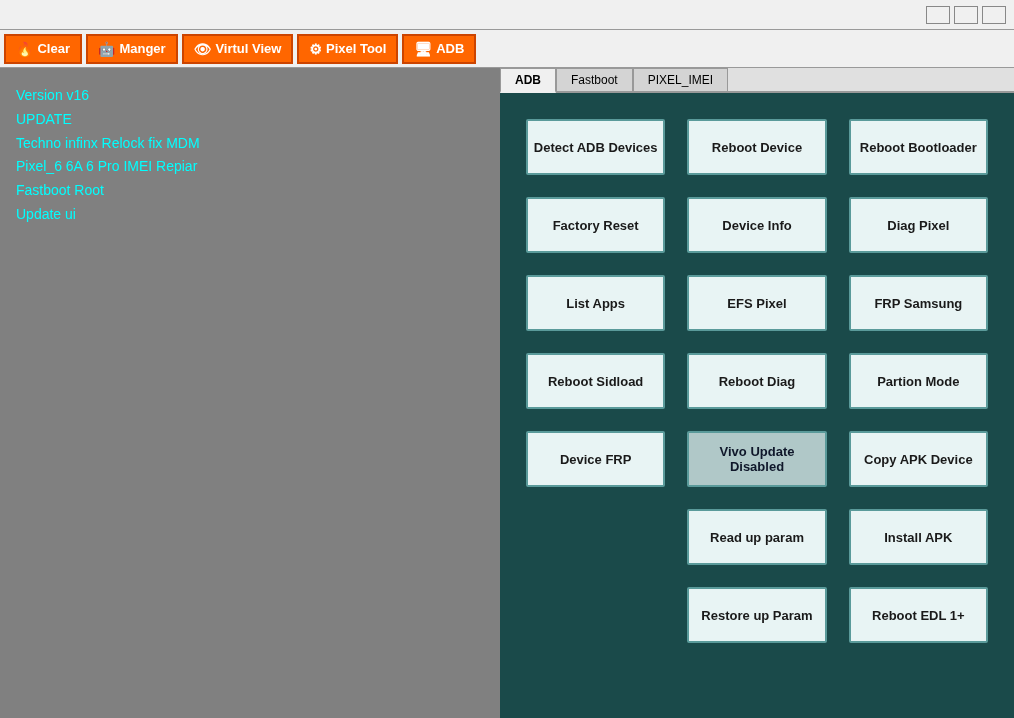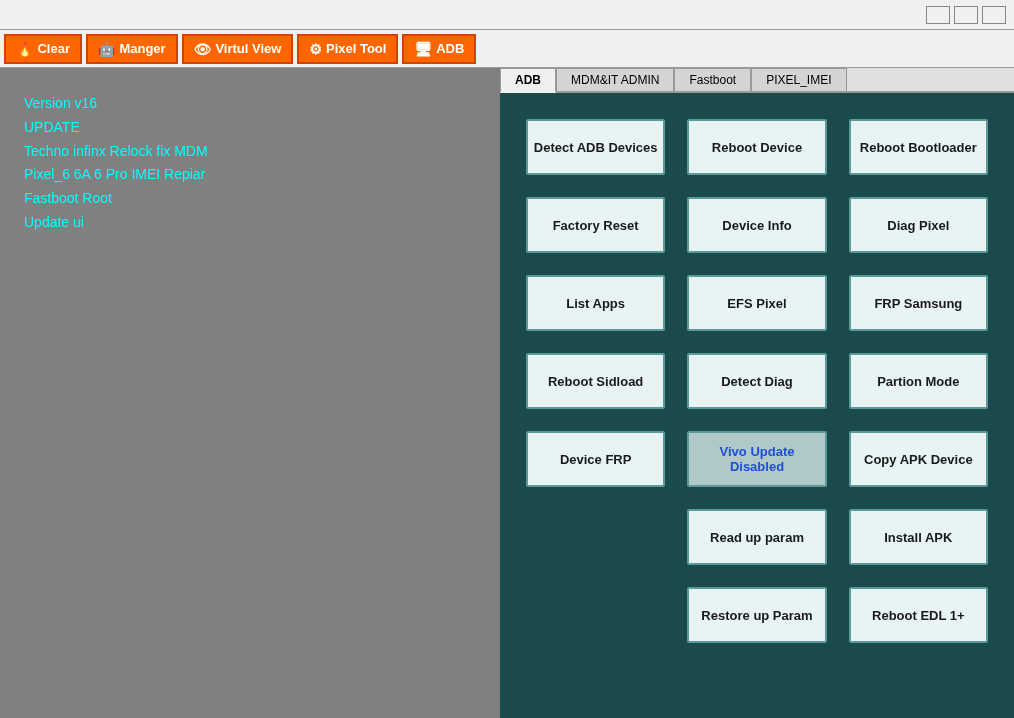--- a/index.html
+++ b/index.html
@@ -72,21 +72,21 @@
       display: flex;
       height: calc(718px - 68px);
     }
 
     
     .left-panel {
       width: 500px;
       background: #808080;
       color: cyan;
       font-size: 14px;
-      padding: 24px;
+      padding: 16px;
       line-height: 1.7;
     }
 
     
     .right-panel {
       flex: 1;
       background: #1a4a4a;
       display: flex;
       flex-direction: column;
     }
@@ -134,21 +134,21 @@
       cursor: pointer;
       display: flex;
       align-items: center;
       justify-content: center;
       text-align: center;
       padding: 4px;
       border-radius: 2px;
     }
     .action-btn.disabled {
       background: #b0c8c8;
-      color: #1d4ed8;
+      color: #0f172a;
       cursor: default;
     }
   </style>
 </head>
 <body>
 
 <div class="title-bar">
   <span class="title-bar-title"></span>
   <div class="title-bar-controls">
     <button class="title-bar-btn minimize"></button>
@@ -188,37 +188,36 @@
       <div>Techno infinx  Relock fix MDM</div>
       <div>Pixel_6  6A 6 Pro IMEI Repiar</div>
       <div>Fastboot Root</div>
       <div>Update ui</div>
     </div>
 
   <div class="right-panel">
 
     <div class="tabs">
     <div class="tab active">ADB</div>
-        <div class="tab">MDM&amp;IT ADMIN</div>
         <div class="tab">Fastboot</div>
         <div class="tab">PIXEL_IMEI</div>
       </div>
 
     <div class="btn-grid">
     <button class="action-btn">Detect ADB Devices</button>
         <button class="action-btn">Reboot Device</button>
         <button class="action-btn">Reboot Bootloader</button>
         <button class="action-btn">Factory Reset</button>
         <button class="action-btn">Device Info</button>
         <button class="action-btn">Diag Pixel</button>
         <button class="action-btn">List Apps</button>
         <button class="action-btn">EFS Pixel</button>
         <button class="action-btn">FRP Samsung</button>
         <button class="action-btn">Reboot Sidload</button>
-        <button class="action-btn">Detect Diag</button>
+        <button class="action-btn">Reboot Diag</button>
         <button class="action-btn">Partion Mode</button>
         <button class="action-btn">Device FRP</button>
         <button class="action-btn disabled" disabled="">Vivo Update Disabled</button>
         <button class="action-btn">Copy APK  Device</button>
         <button class="action-btn" style="visibility: hidden;"></button>
         <button class="action-btn">Read up param</button>
         <button class="action-btn">Install APK</button>
         <button class="action-btn" style="visibility: hidden;"></button>
         <button class="action-btn">Restore up Param</button>
         <button class="action-btn">Reboot EDL 1+</button>

